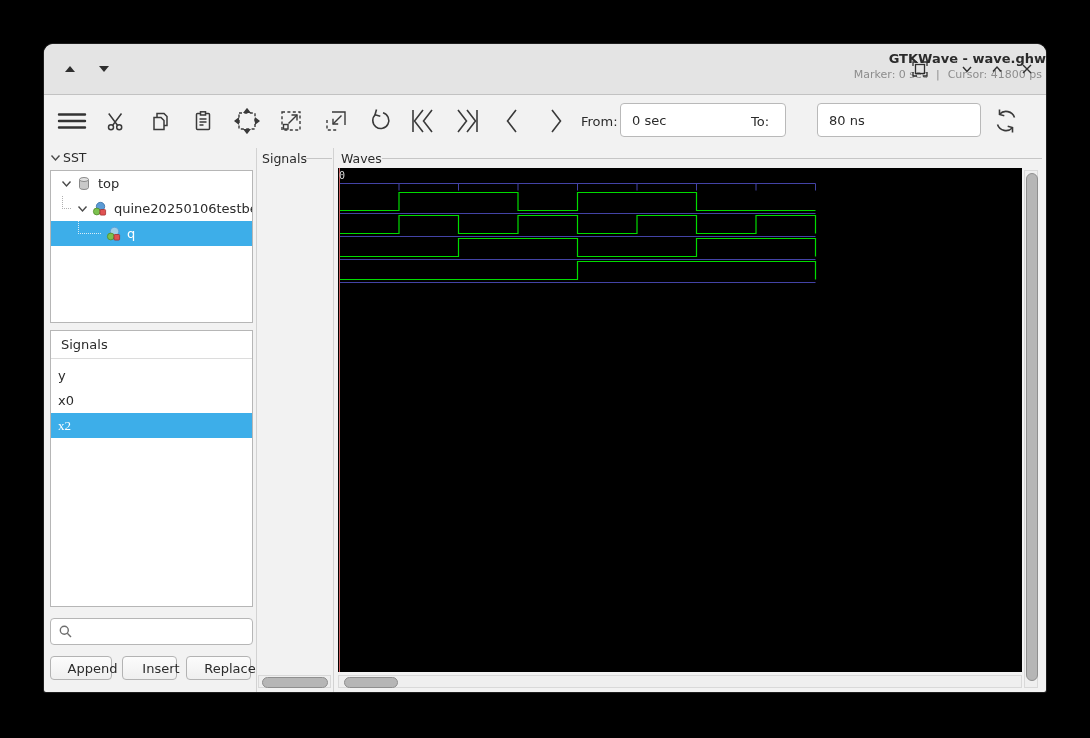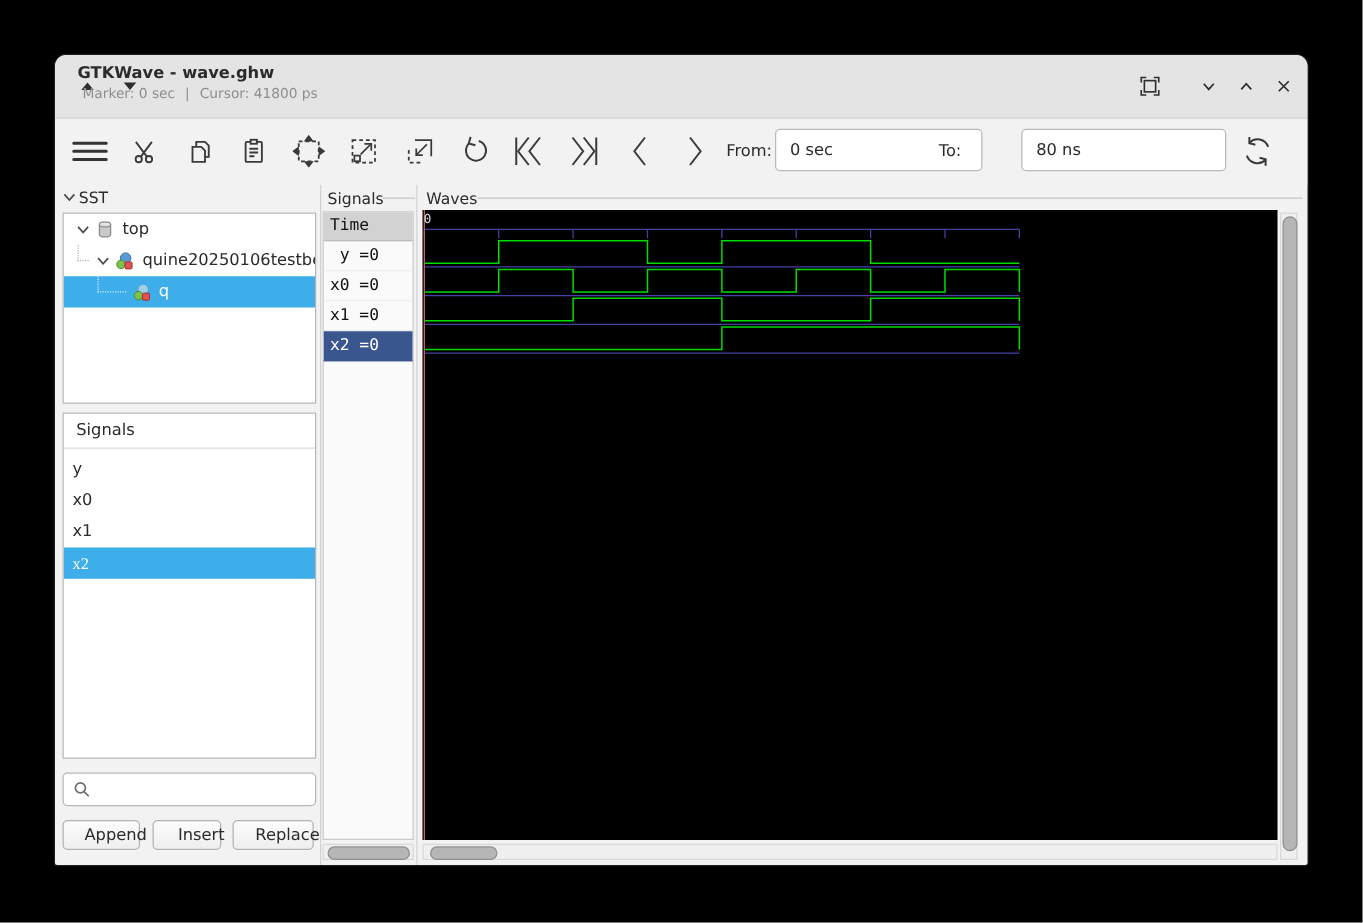--- a/index.html
+++ b/index.html
@@ -11,21 +11,21 @@
   .window{
     position:absolute;left:44px;top:44px;width:1002px;height:648px;
     background:#f2f2f2;border-radius:9px 9px 2px 2px;
     box-shadow:0 0 0 1px #1e1e1e;overflow:hidden;
   }
   
   .titlebar{
     position:absolute;left:0;top:0;width:100%;height:50px;
     background:#e4e4e4;border-bottom:1px solid #c2c2c2;border-radius:9px 9px 0 0;
   }
-  .tb-center{position:absolute;left:0;right:0;top:6px;text-align:left;padding-left:18px;}
+  .tb-center{position:absolute;left:0;right:0;top:6px;text-align:right;padding-left:18px;}
   .tb-title{font-size:13px;font-weight:600;color:#2b2b2b;line-height:17px;}
   .tb-sub{font-size:11px;color:#8d8d8d;line-height:15px;}
   .tb-sub span{margin:0 4px;}
   .tb-btn{position:absolute;top:12px;width:26px;height:26px;display:flex;align-items:center;justify-content:center;cursor:default;}
   
   .toolbar{position:absolute;left:0;top:51px;width:100%;height:53px;background:#f2f2f2;}
   .tool{position:absolute;top:3px;width:34px;height:46px;display:flex;align-items:center;justify-content:center;}
   .tool svg{display:block;}
   .tb-label{position:absolute;top:19px;font-size:13px;color:#2b2b2b;}
   .tb-input{
@@ -267,47 +267,39 @@
       <span class="tree-pad" style="width:4px"></span>
       <span>q</span>
     </div>
   </div>
 
   <div class="panel-box" id="signals-box">
     <div class="sig-head">Signals</div>
     <div style="height:4px"></div>
     <div class="sig-item">y</div>
     <div class="sig-item">x0</div>
-    <div class="sig-item">x1</div>
     <div class="sig-item selected">x2</div>
   </div>
 
   <div class="searchbox">
     <svg width="15" height="15" viewBox="0 0 15 15" fill="none" stroke="#6e6e6e" stroke-width="1.4">
         <circle cx="6.3" cy="6.3" r="4"></circle>
         <path d="M9.3 9.3 L13 13"></path>
       </svg>
   </div>
 
   <div class="btn" style="left:6px;width:62px">Append</div>
   <div class="btn" style="left:78px;width:55px">Insert</div>
   <div class="btn" style="left:142px;width:65px">Replace</div>
 
   <div class="vdivider" style="left:212px"></div>
 
   <span class="frame-label" style="left:218px">Signals</span>
   <div class="frame-line" style="left:262px;width:26px"></div>
 
-  <div class="panel-box" id="sigcol">
-    <div class="time-head">Time</div>
-    <div class="sigcol-row"> y =0</div>
-    <div class="sigcol-row">x0 =0</div>
-    <div class="sigcol-row">x1 =0</div>
-    <div class="sigcol-row selected">x2 =0</div>
-  </div>
   <div class="hscroll" style="left:214px;width:73px">
     <div class="hthumb" style="left:3px;width:64px"></div>
   </div>
 
   <div class="vdivider" style="left:289px"></div>
 
   <span class="frame-label" style="left:297px">Waves</span>
   <div class="frame-line" style="left:338px;width:660px"></div>
 
   <div id="wave-canvas">

